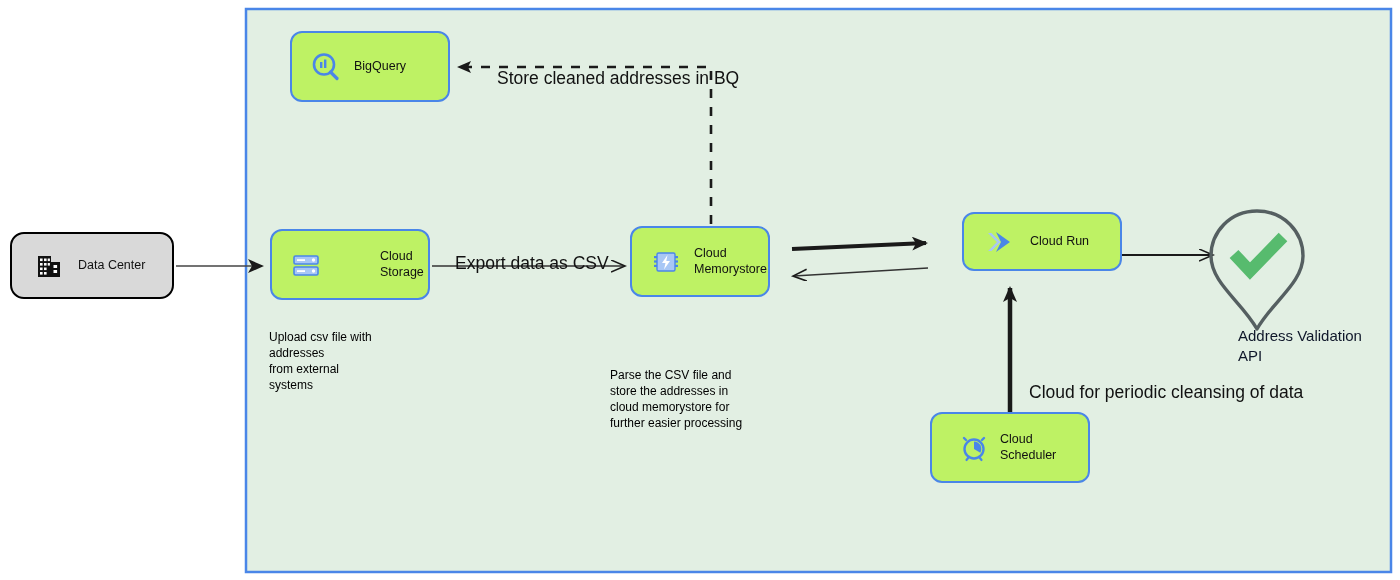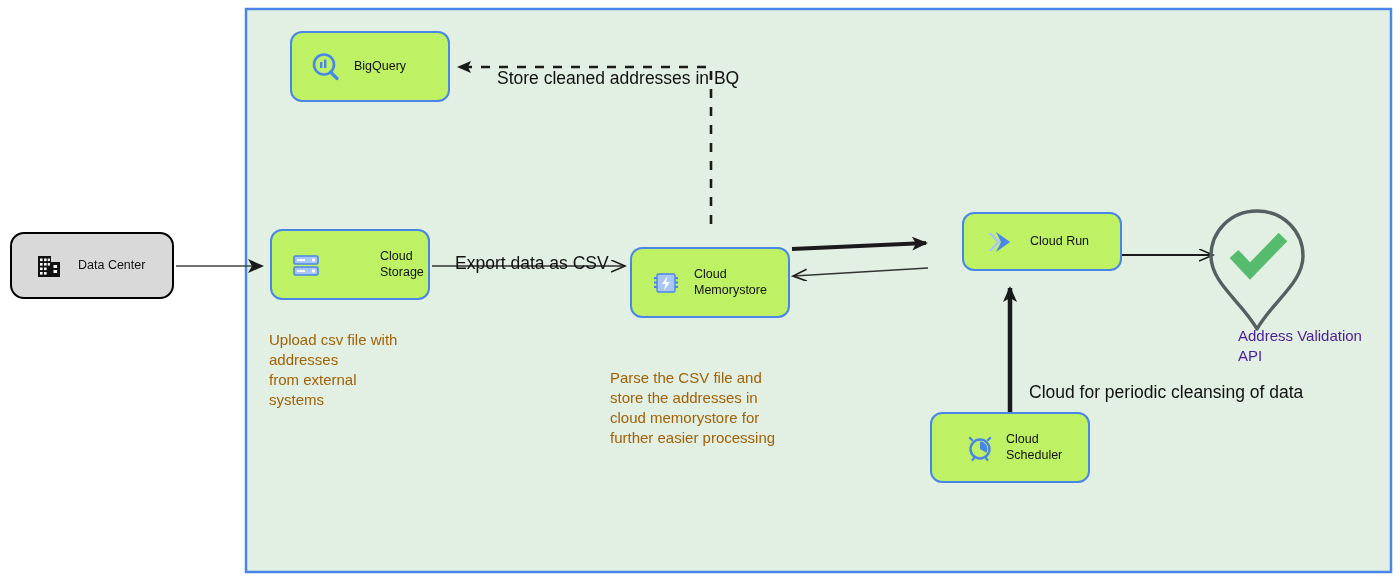--- a/index.html
+++ b/index.html
@@ -6,23 +6,23 @@
   body{width:1400px;height:580px;position:relative;overflow:hidden;
        font-family:"Liberation Sans","DejaVu Sans",sans-serif;color:#111;}
   #canvas{position:absolute;inset:0;width:1400px;height:580px;}
   .svg-layer{position:absolute;left:0;top:0;width:1400px;height:580px;}
   .node{position:absolute;box-sizing:border-box;display:flex;align-items:center;
         border-radius:12px;background:#bef264;border:2.5px solid #4a86e8;}
   .node .ico{flex:0 0 auto;display:flex;align-items:center;justify-content:center;}
   .node .lbl{font-size:12.5px;line-height:1.25;color:#111;}
   .dc{background:#d9d9d9;border:2.5px solid #000000;border-radius:14px;}
   .dc .lbl{font-size:12.5px;}
-  .note{position:absolute;font-size:15px;line-height:1.33;color:#a16207;white-space:pre-line;}
+  .note{position:absolute;font-size:12px;line-height:1.33;color:#000000;white-space:pre-line;}
   .edge-label{position:absolute;font-size:17.5px;color:#111;white-space:nowrap;margin-top:36px;}
-  .pin-label{position:absolute;font-size:15px;line-height:1.33;color:#4c1d95;white-space:pre-line;}
+  .pin-label{position:absolute;font-size:15px;line-height:1.33;color:#0f172a;white-space:pre-line;}
 </style>
 </head>
 <body>
 
 <div id="canvas">
 
   <svg class="svg-layer" viewBox="0 0 1400 580">
     <defs>
       <marker id="ah-thin" markerWidth="16" markerHeight="16" refX="13" refY="6" orient="auto" markerUnits="userSpaceOnUse">
         <path d="M0,0 L14,6 L0,12" fill="none" stroke="#1a1a1a" stroke-width="1.6"></path>
@@ -104,21 +104,21 @@
         <rect x="3" y="17" width="24" height="8" rx="1.5" fill="#a8c7f5" stroke="#4a86e8" stroke-width="1.6"></rect>
         <rect x="6" y="9.2" width="8" height="1.8" fill="#ffffff"></rect>
         <rect x="6" y="20.2" width="8" height="1.8" fill="#ffffff"></rect>
         <circle cx="22.5" cy="10" r="1.7" fill="#ffffff"></circle>
         <circle cx="22.5" cy="21" r="1.7" fill="#ffffff"></circle>
       </svg>
     </span>
     <span class="lbl" style="margin-left:10px;">Cloud Storage</span>
   </div>
 
-  <div class="node" style="left:630px;top:226px;width:160px;height:71px;padding:0 10px;margin-top:21px;">
+  <div class="node" style="left:630px;top:226px;width:140px;height:71px;padding:0 10px;">
     <span class="ico" style="width:36px;margin-left:6px;">
       <svg width="30" height="30" viewBox="0 0 30 30">
         <g fill="#4a86e8">
           <rect x="3" y="9" width="3" height="2.2"></rect>
             <rect x="3" y="13.4" width="3" height="2.2"></rect>
             <rect x="3" y="17.8" width="3" height="2.2"></rect>
           <rect x="24" y="9" width="3" height="2.2"></rect>
             <rect x="24" y="13.4" width="3" height="2.2"></rect>
             <rect x="24" y="17.8" width="3" height="2.2"></rect>
         </g>
@@ -133,21 +133,21 @@
   <div class="node" style="left:930px;top:212px;width:160px;height:59px;padding:8px 10px;margin-left:32px;">
     <span class="ico" style="width:40px;margin-left:6px;">
       <svg width="36" height="30" viewBox="0 0 36 30">
         <path d="M6 6 L15 15 L6 24 L9.5 24 L18.5 15 L9.5 6 Z" fill="#a8c7f5"></path>
         <path d="M14 5 L28 15 L14 25 L19 15 Z" fill="#4a86e8"></path>
       </svg>
     </span>
     <span class="lbl" style="margin-left:10px;">Cloud Run</span>
   </div>
 
-  <div class="node" style="left:930px;top:412px;width:160px;height:71px;padding:0 24px;">
+  <div class="node" style="left:930px;top:412px;width:160px;height:71px;padding:0 18px;">
     <span class="ico" style="width:36px;margin-left:6px;">
       <svg width="30" height="30" viewBox="0 0 30 30">
         <circle cx="15" cy="16" r="9.5" fill="none" stroke="#4a86e8" stroke-width="2.4"></circle>
         <path d="M15 16 L15 8.5 A7.5 7.5 0 0 1 21.3 19.8 Z" fill="#4a86e8"></path>
         <path d="M7 7 L5 5 M23 7 L25 5" stroke="#4a86e8" stroke-width="2.4" stroke-linecap="round"></path>
         <path d="M9.5 24.5 L7.5 27 M20.5 24.5 L22.5 27" stroke="#4a86e8" stroke-width="2.2" stroke-linecap="round"></path>
       </svg>
     </span>
     <span class="lbl" style="margin-left:8px;">Cloud Scheduler</span>
   </div>

